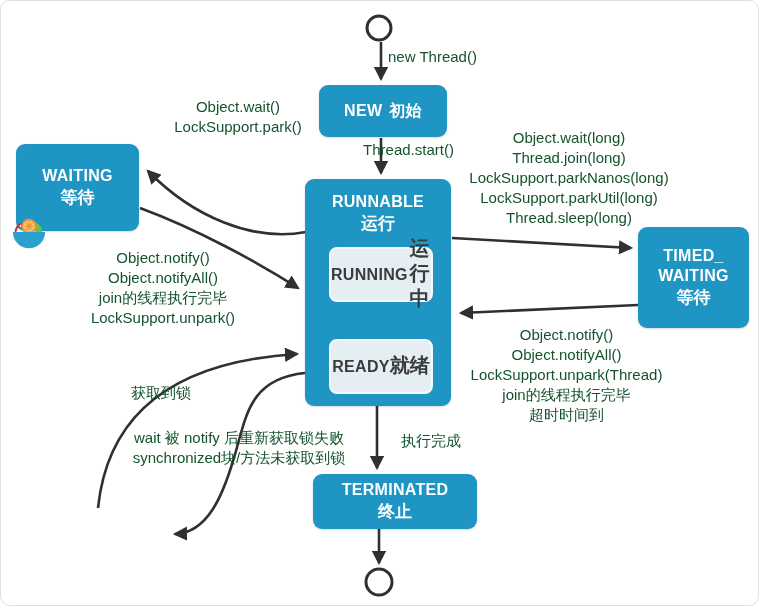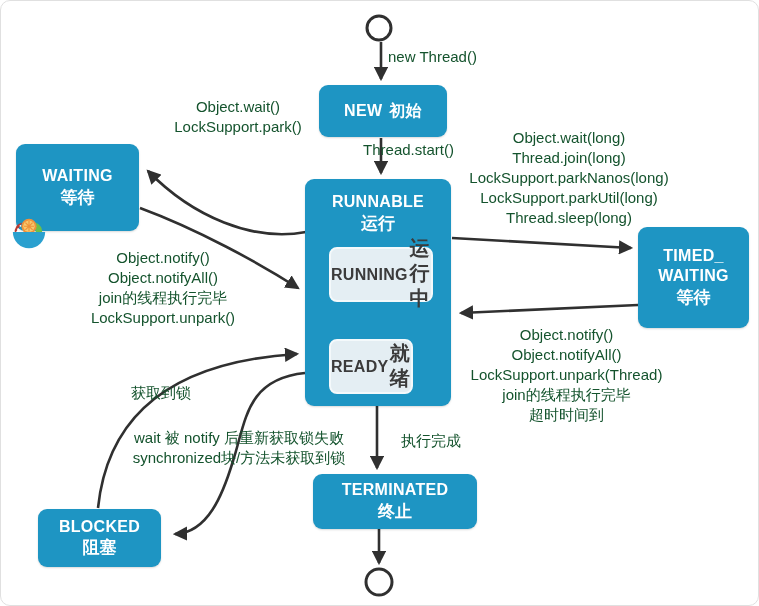--- a/index.html
+++ b/index.html
@@ -99,41 +99,37 @@
 
   <div class="state" style="left:304px;top:178px;width:146px;height:227px;justify-content:flex-start;">
     <div class="runnable-title">
       <div class="en">RUNNABLE</div>
       <div class="zh">运行</div>
     </div>
     <div class="inner" style="left:24px;top:68px;width:104px;height:55px;">
       <div class="en">RUNNING</div>
       <div class="zh">运行中</div>
     </div>
-    <div class="inner" style="left:24px;top:160px;width:84px;height:55px;">
+    <div class="inner" style="left:24px;top:160px;width:104px;height:55px;">
       <div class="en">READY</div>
       <div class="zh">就绪</div>
     </div>
   </div>
 
   <div class="state" style="left:15px;top:143px;width:123px;height:87px;">
     <div class="en">WAITING</div>
     <div class="zh">等待</div>
   </div>
 
   <div class="state" style="left:637px;top:226px;width:111px;height:101px;">
     <div class="en">TIMED_</div>
     <div class="en">WAITING</div>
     <div class="zh">等待</div>
   </div>
 
-  <div class="state" style="left:37px;top:508px;width:123px;height:58px;">
-    <div class="en">BLOCKED</div>
-    <div class="zh">阻塞</div>
-  </div>
 
   <div class="state" style="left:312px;top:473px;width:164px;height:55px;">
     <div class="en">TERMINATED</div>
     <div class="zh">终止</div>
   </div>
 
   <div class="lbl left-align" style="left:387px;top:46px;">new Thread()</div>
 
   <div class="lbl" style="left:350px;top:139px;width:115px;">Thread.start()</div>
 

